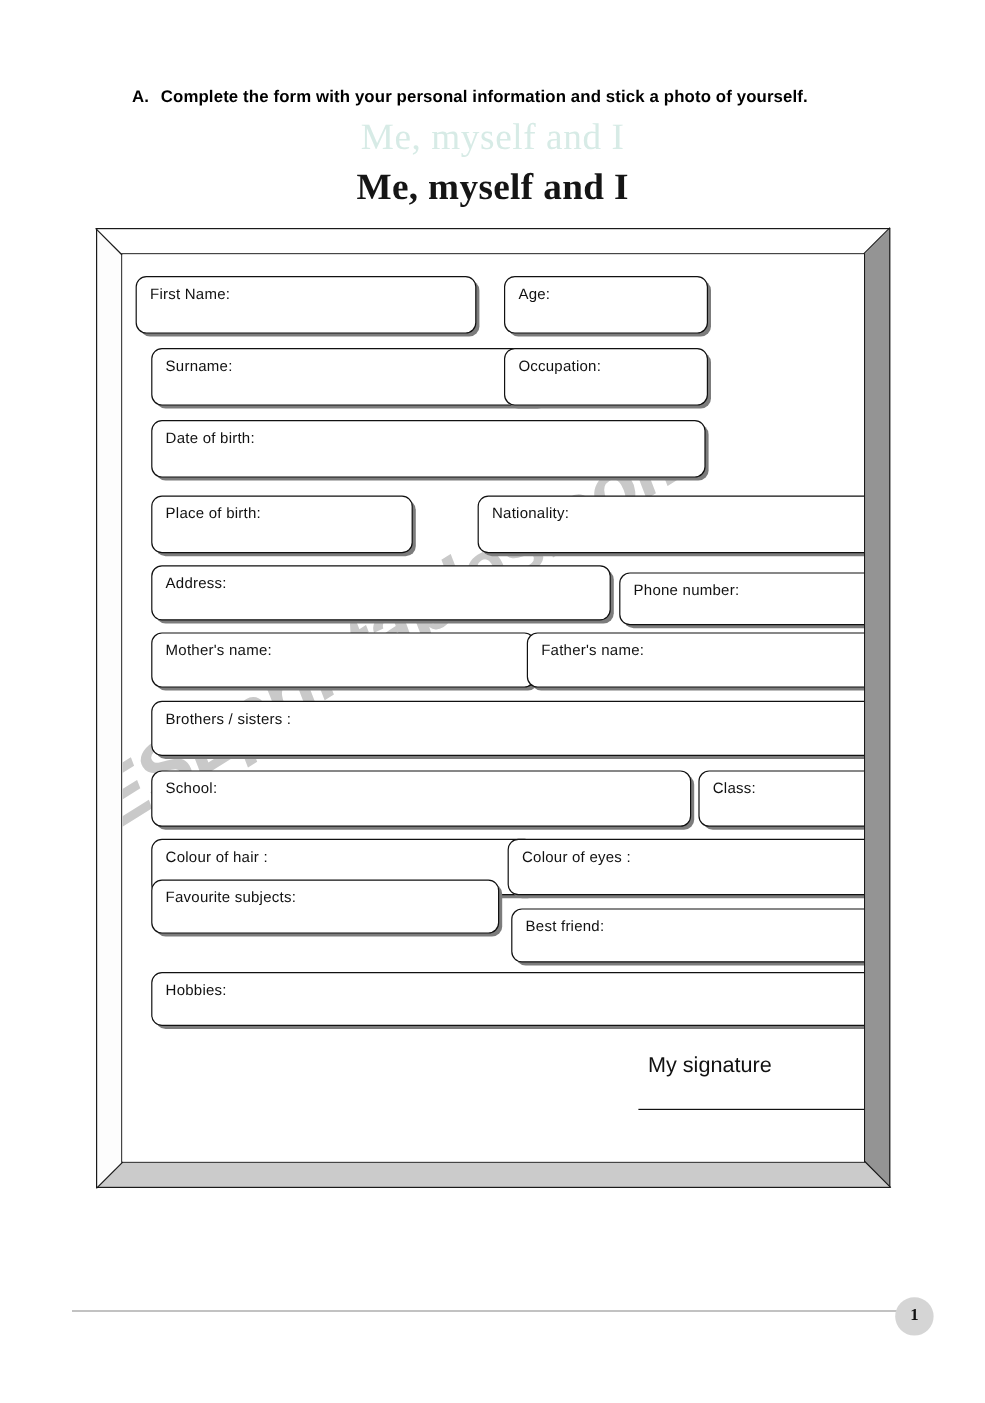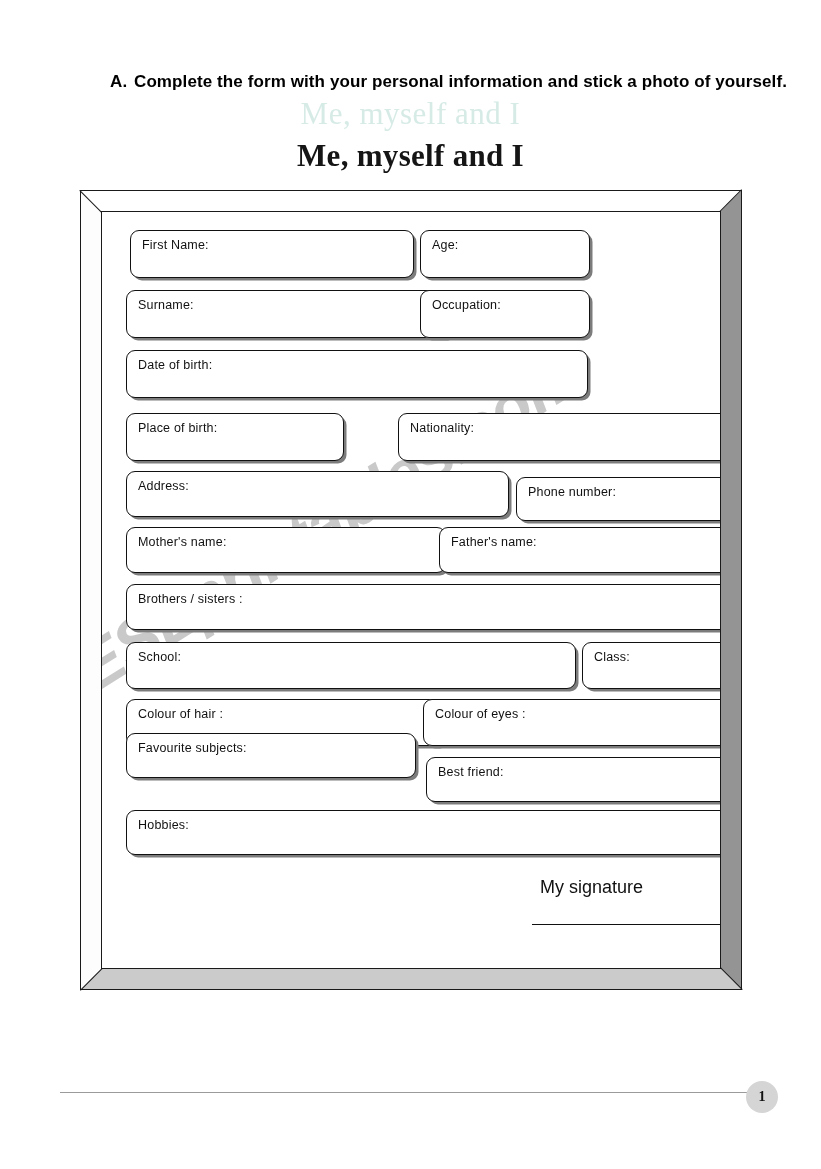--- a/index.html
+++ b/index.html
@@ -14,21 +14,21 @@
     font-family: "Liberation Sans", sans-serif;
     overflow: hidden;
   }
 
   
   #instruction {
     position: absolute;
     left: 110px;
     top: 72px;
     width: 640px;
-    font-size: 17px;
+    font-size: 14px;
     font-weight: bold;
     color: #000000;
     letter-spacing: 0.1px;
     white-space: nowrap;
   }
   #instruction .marker {
     display: inline-block;
     width: 24px;
   }
 
@@ -252,21 +252,21 @@
   <div class="miter" style="left:662px;top:0;width:31px;transform:rotate(135deg);"></div>
   <div class="miter" style="left:0;top:800px;width:31px;transform:rotate(-45deg);"></div>
   <div class="miter" style="left:662px;top:800px;width:31px;transform:rotate(-135deg);"></div>
 
   <div id="form-canvas">
 
     <div id="watermark" style="color: rgb(201, 201, 201);">ESLprintables.com</div>
 
 
     <div id="fields-host">
-        <div class="field" style="left: 28px; top: 18px; width: 284px; height: 48px;">
+        <div class="field" style="left: 11px; top: 18px; width: 284px; height: 48px;">
           <div class="label">First Name:</div>
         </div>
         <div class="field" style="left: 318px; top: 18px; width: 170px; height: 48px;">
           <div class="label">Age:</div>
         </div>
         <div class="field" style="left: 24px; top: 78px; width: 328px; height: 48px;">
           <div class="label">Surname:</div>
         </div>
         <div class="field" style="left: 318px; top: 78px; width: 170px; height: 48px;">
           <div class="label">Occupation:</div>

